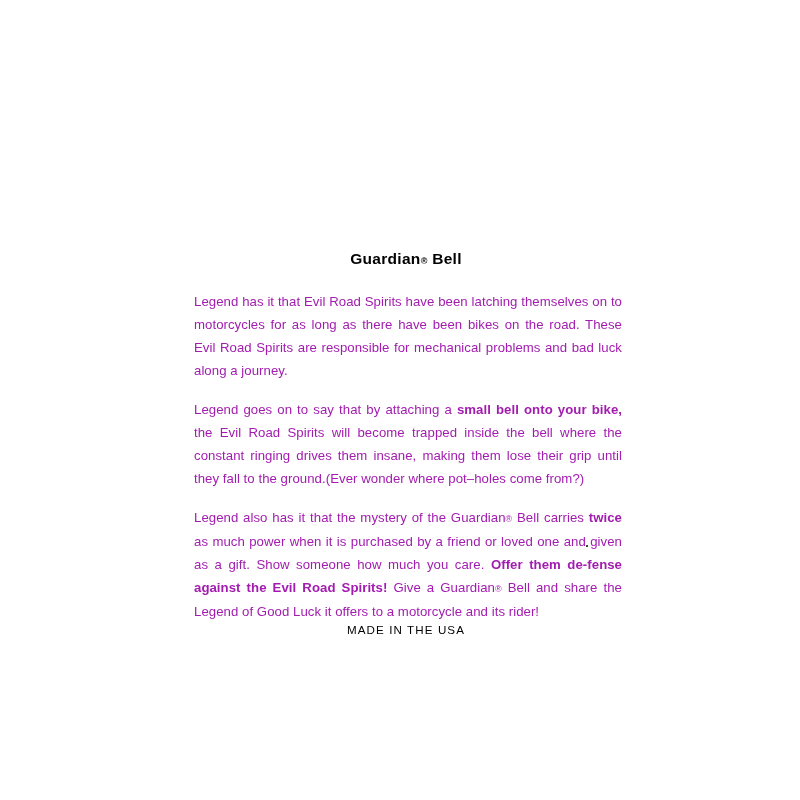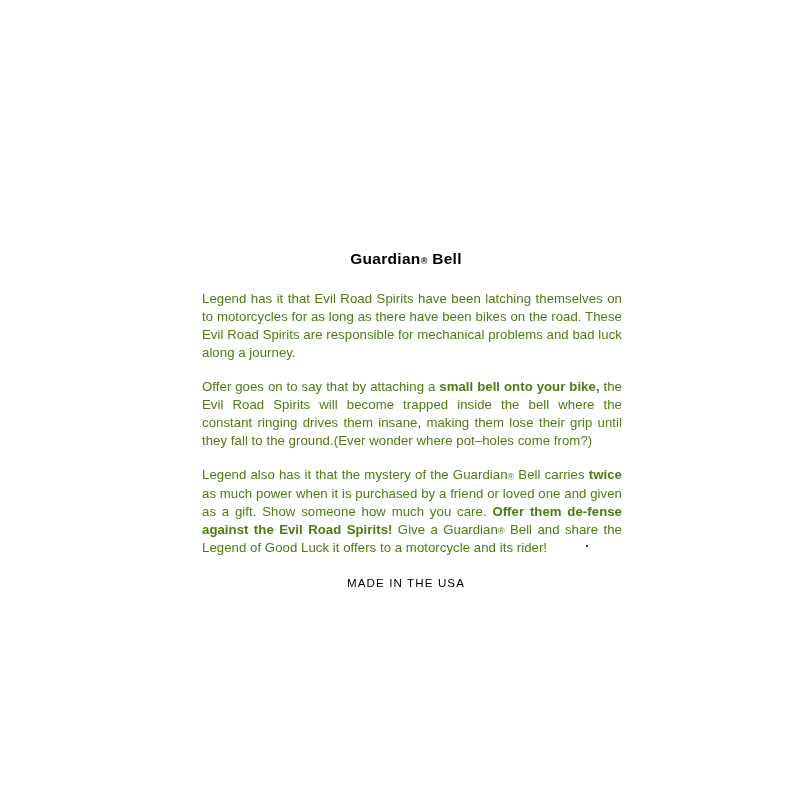--- a/index.html
+++ b/index.html
@@ -35,44 +35,43 @@
     color: #000;
   }
   .title .reg {
     font-size: 9px;
     vertical-align: middle;
     position: relative;
     top: 1px;
   }
   .para {
     font-size: 13.2px;
-    line-height: 18px;
+    line-height: 23px;
     text-align: justify;
     text-justify: inter-word;
-    margin: 0 0 16px 12px;
-    color: #4d7c0f;
+    margin: 0 0 16px 4px;
+    color: #a21caf;
     letter-spacing: 0.05px;
   }
   .para:last-of-type {
     margin-bottom: 0;
   }
   .para .italic {
     font-weight: 600;
   }
   .para .semibold {
     font-weight: 600;
   }
   .para .reg {
     font-size: 9px;
     vertical-align: middle;
     position: relative;
     top: 1px;
   }
   .footer {
-    margin-top: 19px;
     text-align: center;
     font-size: 11.6px;
     letter-spacing: 1.1px;
     color: #000;
   }
   .speck {
     position: absolute;
     left: 586px;
     top: 545px;
     width: 2px;
@@ -84,21 +83,21 @@
 <body>
 
 <div class="page">
 
   <div class="card">
 
     <h1 class="title"><span>Guardian</span><span class="reg">®</span><span> Bell</span></h1>
 
     <p class="para"><span>Legend has it that Evil Road Spirits have been latching themselves on to motorcycles for as long as there have been bikes on the road. These Evil Road Spirits are responsible for mechanical problems and bad luck along a journey.</span></p>
 
-    <p class="para"><span>Offer goes on to say that by attaching a </span><span class="italic">small bell onto your bike,</span><span> the Evil Road Spirits will become trapped inside the bell where the constant ringing drives them insane, making them lose their grip until they fall to the ground.(Ever wonder where pot–holes come from?)</span></p>
+    <p class="para"><span>Legend goes on to say that by attaching a </span><span class="italic">small bell onto your bike,</span><span> the Evil Road Spirits will become trapped inside the bell where the constant ringing drives them insane, making them lose their grip until they fall to the ground.(Ever wonder where pot–holes come from?)</span></p>
 
     <p class="para"><span>Legend also has it that the mystery of the Guardian</span><span class="reg">®</span><span> Bell carries </span><span class="italic">twice</span><span> as much power when it is purchased by a friend or loved one and given as a gift. Show someone how much you care. </span><span class="semibold">Offer them de-fense against the Evil Road Spirits!</span><span> Give a Guardian</span><span class="reg">®</span><span> Bell and share the Legend of Good Luck it offers to a motorcycle and its rider!</span></p>
 
     <div class="footer">MADE IN THE USA</div>
 
   </div>
 
   <div class="speck"></div>
 
 </div>

